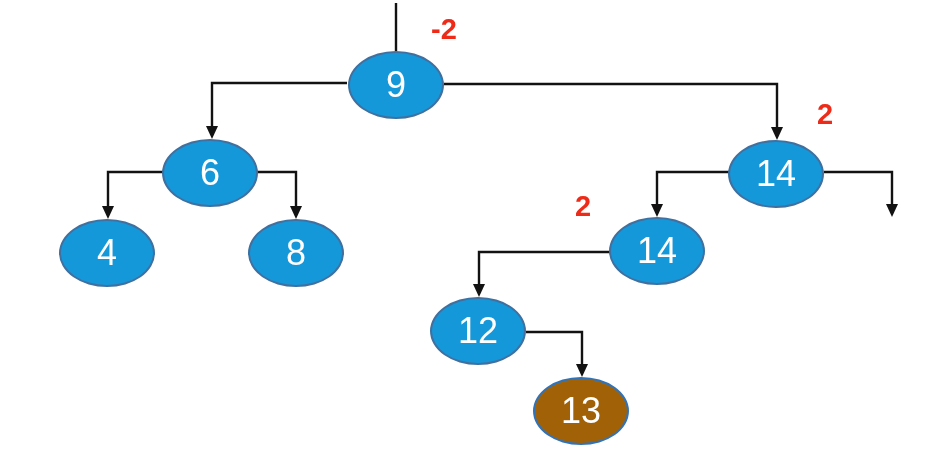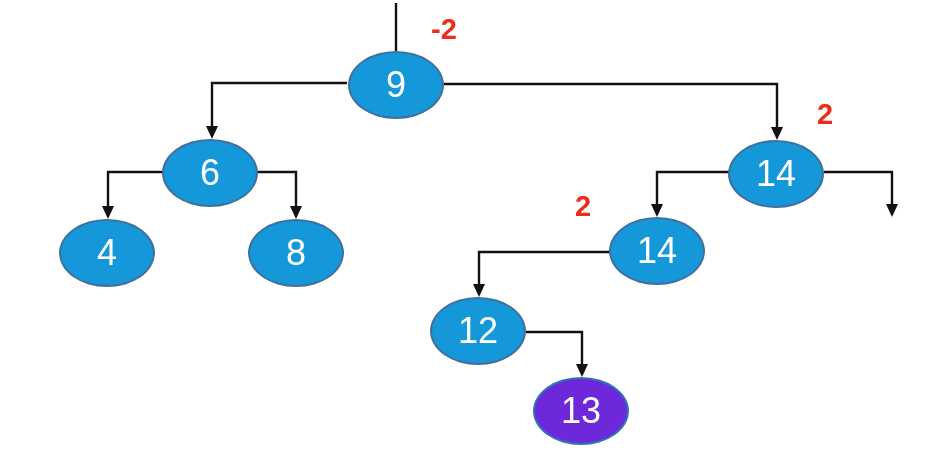--- a/index.html
+++ b/index.html
@@ -37,21 +37,21 @@
     box-sizing: border-box;
     display: flex;
     align-items: center;
     justify-content: center;
     color: #ffffff;
     font-size: 36px;
     line-height: 1;
     user-select: none;
   }
   .node.highlight {
-    background: #6d28d9;
+    background: #a16207;
     border-color: #3173b8;
   }
   
   .pos-9  { left: 348px; top:  51px; }
   .pos-6  { left: 162px; top: 139px; }
   .pos-4  { left:  59px; top: 219px; }
   .pos-8  { left: 248px; top: 219px; }
   .pos-15 { left: 728px; top: 140px; }
   .pos-14 { left: 609px; top: 217px; }
   .pos-16 { left: 842px; top: 217px; }

